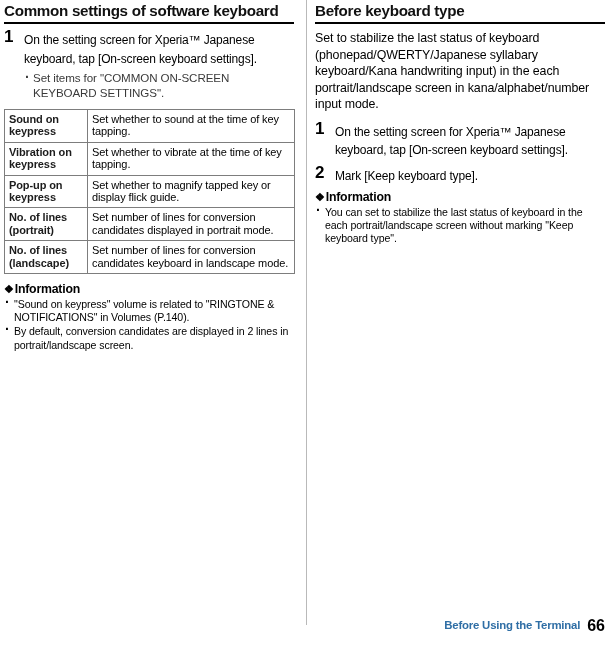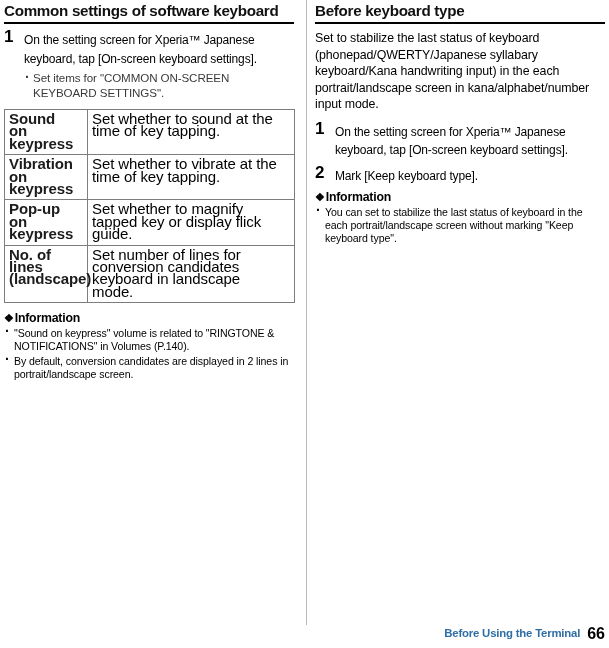--- a/index.html
+++ b/index.html
@@ -94,22 +94,22 @@
   
   table.kb {
     border-collapse: collapse;
     width: 291px;
     margin: 9px 0 8px 0;
     table-layout: fixed;
   }
   table.kb td {
     border: 1px solid #7d7d7d;
     vertical-align: top;
-    padding: 3px 17px 4px 4px;
-    font-size: 15px;
+    padding: 3px 4px 4px 4px;
+    font-size: 11px;
     line-height: 12.4px;
     letter-spacing: -0.1px;
   }
   table.kb td.label {
     width: 83px;
     font-weight: bold;
     color: #1c1c1c;
   }
 
   
@@ -139,21 +139,21 @@
 
   
   .col-right p.intro { margin-bottom: 9px; }
   .col-right .step { margin-bottom: 7px; }
   .col-right .step.s2 { margin-bottom: 5px; }
 
   
   .footer {
     position: absolute;
     right: 4px;
-    bottom: 6px;
+    bottom: 14px;
     display: flex;
     align-items: flex-end;
     gap: 7px;
   }
   .footer .label {
     font-size: 11.4px;
     font-weight: bold;
     color: #2f6ea5;
     letter-spacing: -0.2px;
     padding-bottom: 3px;
@@ -189,20 +189,24 @@
           <td class="label">Sound on keypress</td>
           <td class="desc">Set whether to sound at the time of key tapping.</td>
         </tr>
         <tr>
           <td class="label">Vibration on keypress</td>
           <td class="desc">Set whether to vibrate at the time of key tapping.</td>
         </tr>
         <tr>
           <td class="label">Pop-up on keypress</td>
           <td class="desc">Set whether to magnify tapped key or display flick guide.</td>
+        </tr>
+        <tr>
+          <td class="label">No. of lines (portrait)</td>
+          <td class="desc">Set number of lines for conversion candidates displayed in portrait mode.</td>
         </tr>
         <tr>
           <td class="label">No. of lines (landscape)</td>
           <td class="desc">Set number of lines for conversion candidates keyboard in landscape mode.</td>
         </tr>
       </tbody>
     </table>
 
     <div class="infohead">
       <span class="diamond">❖</span><span>Information</span>

